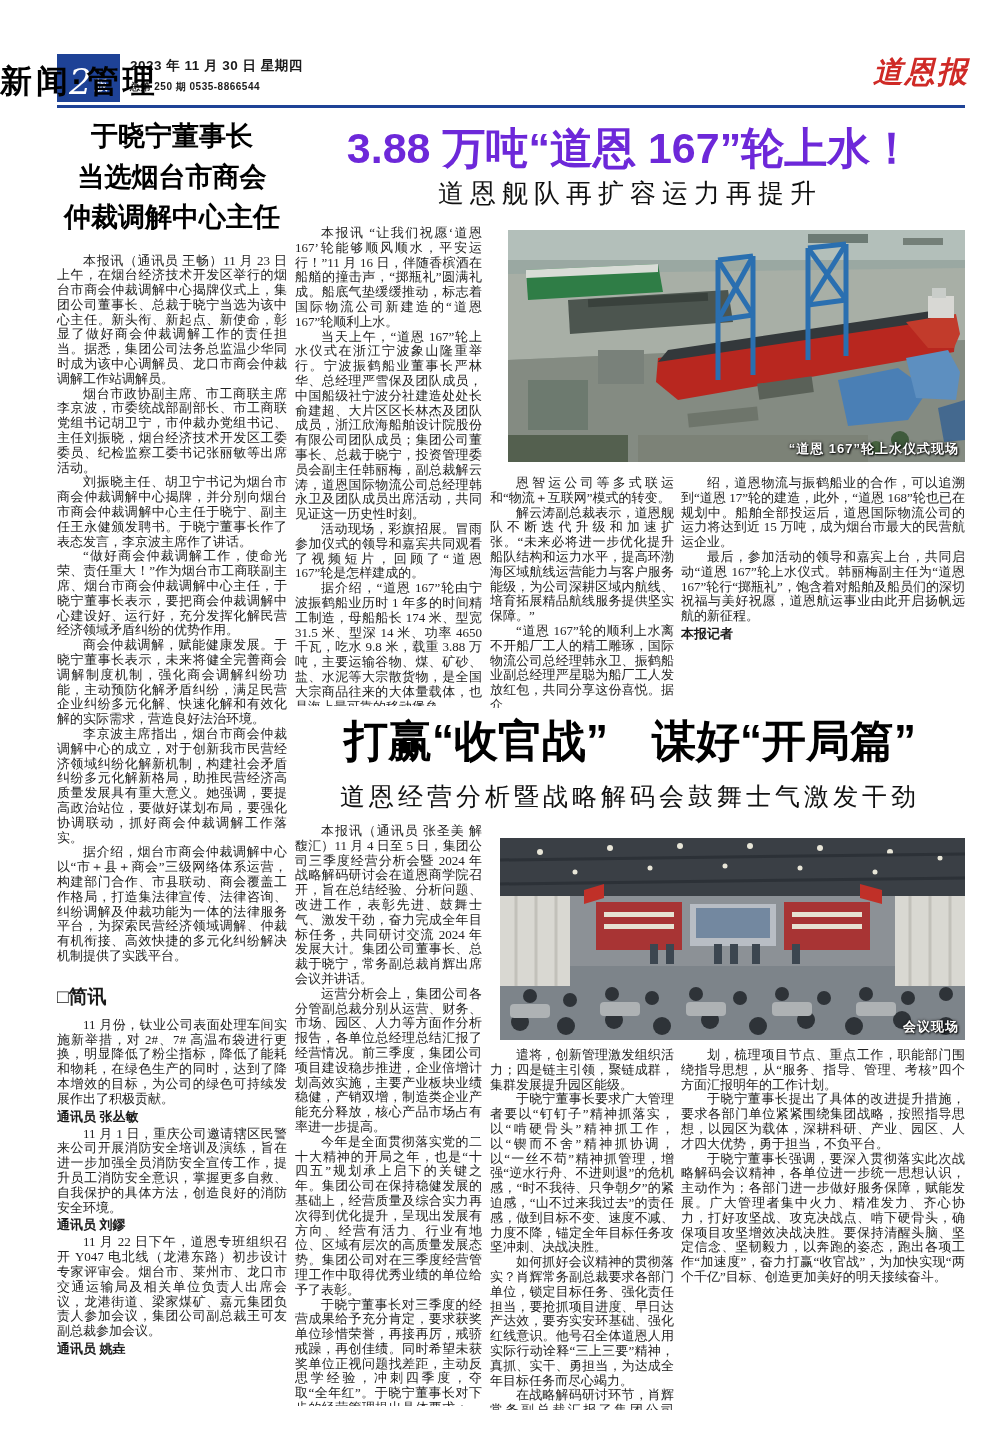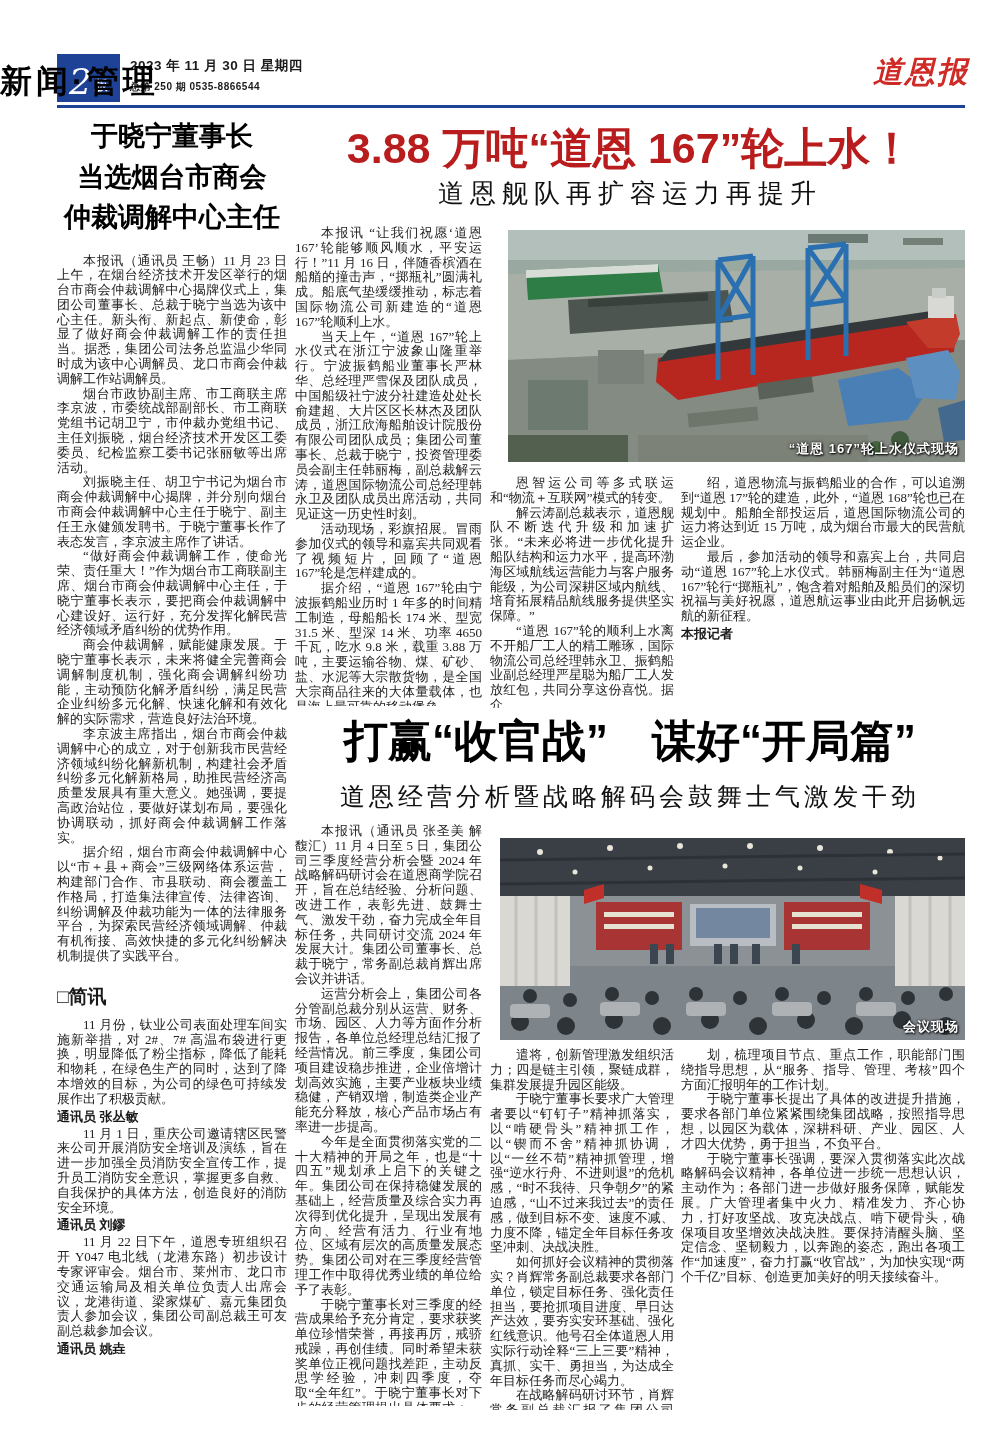--- a/index.html
+++ b/index.html
@@ -39,21 +39,21 @@
   .left-body { margin-top:16px; }
   .para { font-size:13px; line-height:14.8px; text-align:justify; text-indent:2em; color:#222; }
   .byline { font-size:13px; line-height:16px; text-align:left; font-weight:bold;
     font-family:"Liberation Sans","DejaVu Sans",sans-serif; padding-right:4px; margin:2px 0 2px; }
   .briefs-header { margin-top:20px; margin-bottom:8px; font-size:19px; font-weight:bold;
     font-family:"Liberation Sans","DejaVu Sans",sans-serif; }
 
   
   .a1-headline {
     position:absolute; left:295px; width:670px; top:120px; text-align:center;
-    color:#b91c1c; font-family:"Liberation Sans","DejaVu Sans",sans-serif;
+    color:#6d28d9; font-family:"Liberation Sans","DejaVu Sans",sans-serif;
     font-weight:bold; font-size:43px; letter-spacing:0px; white-space:nowrap;
   }
   .a1-subtitle {
     position:absolute; left:295px; width:670px; top:176px; text-align:center;
     font-size:26px; letter-spacing:6px; color:#111;
   }
   .colblock { position:absolute; overflow:hidden; }
   .a1c1 { left:295px; top:226px; width:187px; height:480px; }
   .a1c2 { left:490px; top:476px; width:184px; height:232px; }
   .a1c3 { left:681px; top:476px; width:284px; height:232px; }

